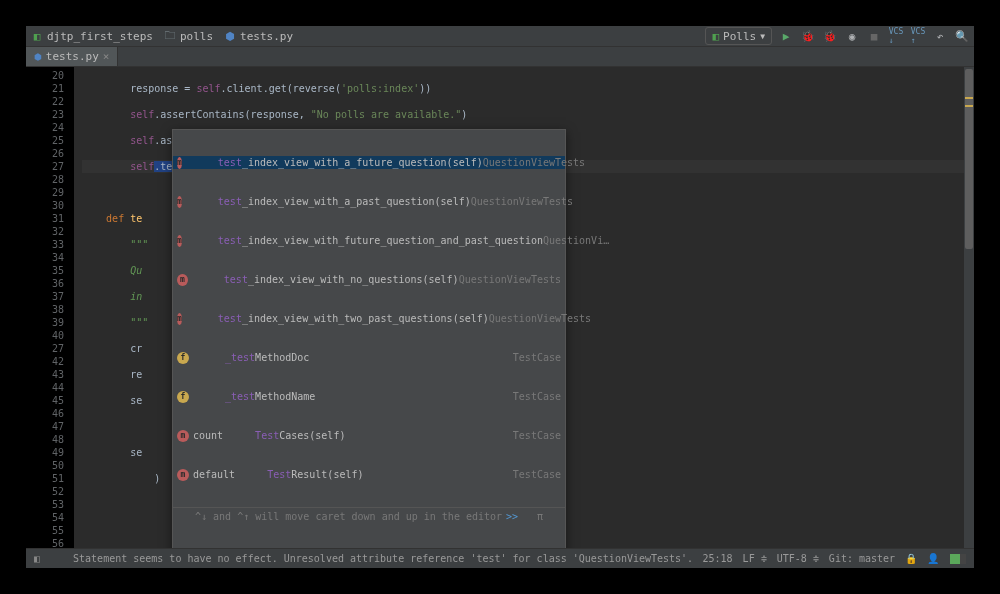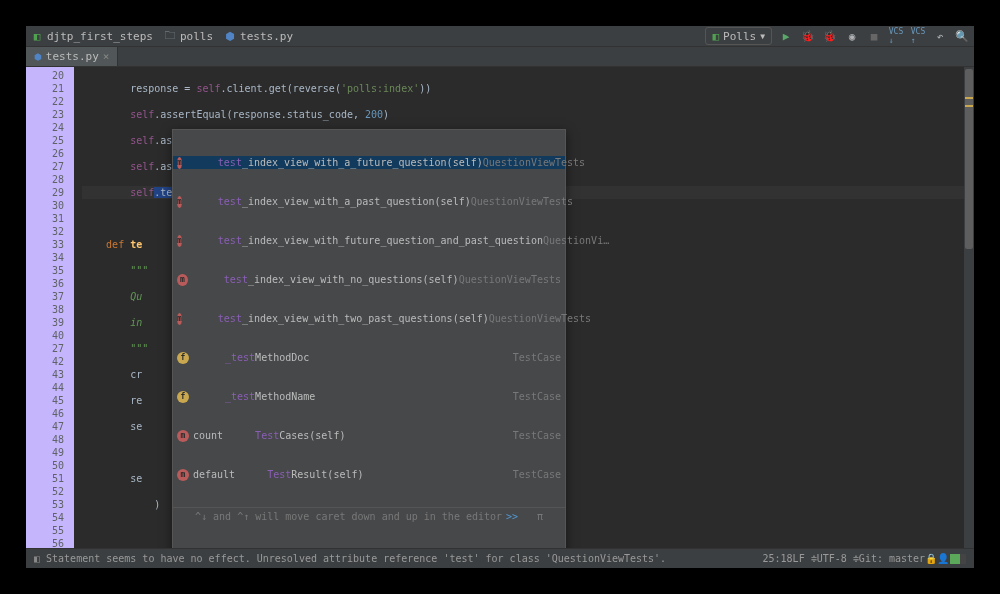--- a/index.html
+++ b/index.html
@@ -89,41 +89,41 @@
 .tab-close { color: #888; }
 .editor-area {
   flex: 1;
   display: flex;
   background: #2B2B2B;
   position: relative;
   overflow: hidden;
 }
 .gutter {
   width: 48px;
-  background: #c4b5fd;
+  background: #000000;
   color: #606366;
   text-align: right;
   padding-right: 10px;
   padding-top: 2px;
   line-height: 13px;
   font-size: 10px;
   position: relative;
 }
 .code {
   flex: 1;
   padding-left: 8px;
   padding-top: 2px;
   line-height: 13px;
   font-size: 10px;
   white-space: pre;
   position: relative;
 }
 .code-line { height: 13px; }
 .kw { color: #CC7832; }
-.fn { color: #FFC66D; font-weight: bold; }
+.fn { color: #FFC66D; }
 .str { color: #6A8759; }
 .self { color: #94558D; }
 .num { color: #6897BB; }
 .docstr { color: #629755; font-style: italic; }
 .current-line {
   background: #323232;
 }
 .cursor-text {
   background: #214283;
   border-right: 1px solid #BBBBBB;
@@ -178,22 +178,22 @@
 .status-bar {
   height: 20px;
   background: #3C3F41;
   border-top: 1px solid #323232;
   display: flex;
   align-items: center;
   padding: 0 8px;
   font-size: 10px;
   color: #999999;
 }
-.status-left { flex: 1; }
-.status-right { display: flex; align-items: center; }
+.status-left { flex: 1; margin-left: 27px; }
+.status-right { display: flex; align-items: center; gap: 10px; }
 .scrollbar-track {
   position: absolute;
   right: 0;
   top: 0;
   width: 10px;
   height: 100%;
   background: #3C3F41;
 }
 .scrollbar-thumb {
   position: absolute;
@@ -299,21 +299,20 @@
         <div>52</div>
         <div>53</div>
         <div>54</div>
         <div>55</div>
       <div>56</div>
 
     </div>
 
     <div class="code">
 <div class="code-line"><span>        </span><span>response = </span><span class="self">self</span><span>.client.get(reverse(</span><span class="str">'polls:index'</span><span>))</span></div>
-<div class="code-line"><span>        </span><span class="self">self</span><span>.assertEqual(response.status_code, </span><span class="num">200</span><span>)</span></div>
 <div class="code-line"><span>        </span><span class="self">self</span><span>.assertContains(response, </span><span class="str">"No polls are available."</span><span>)</span></div>
 <div class="code-line"><span>        </span><span class="self">self</span><span>.assertQuerysetEqual(response.context[</span><span class="str">'latest_question_list'</span><span>], [])</span></div>
 <div class="code-line current-line"><span>        </span><span class="self">self</span><span class="cursor-text">.test</span></div>
 <div class="code-line"></div>
 <div class="code-line"><span>    </span><span class="kw">def</span><span class="fn"> te</span></div>
 <div class="code-line"><span>        </span><span class="docstr">"""</span></div>
 <div class="code-line"><span>        </span><span class="docstr">Qu</span></div>
 <div class="code-line"><span>        </span><span class="docstr">in</span></div>
 <div class="code-line"><span>        </span><span class="docstr">"""</span></div>
 <div class="code-line"><span>        </span><span>cr</span></div>

